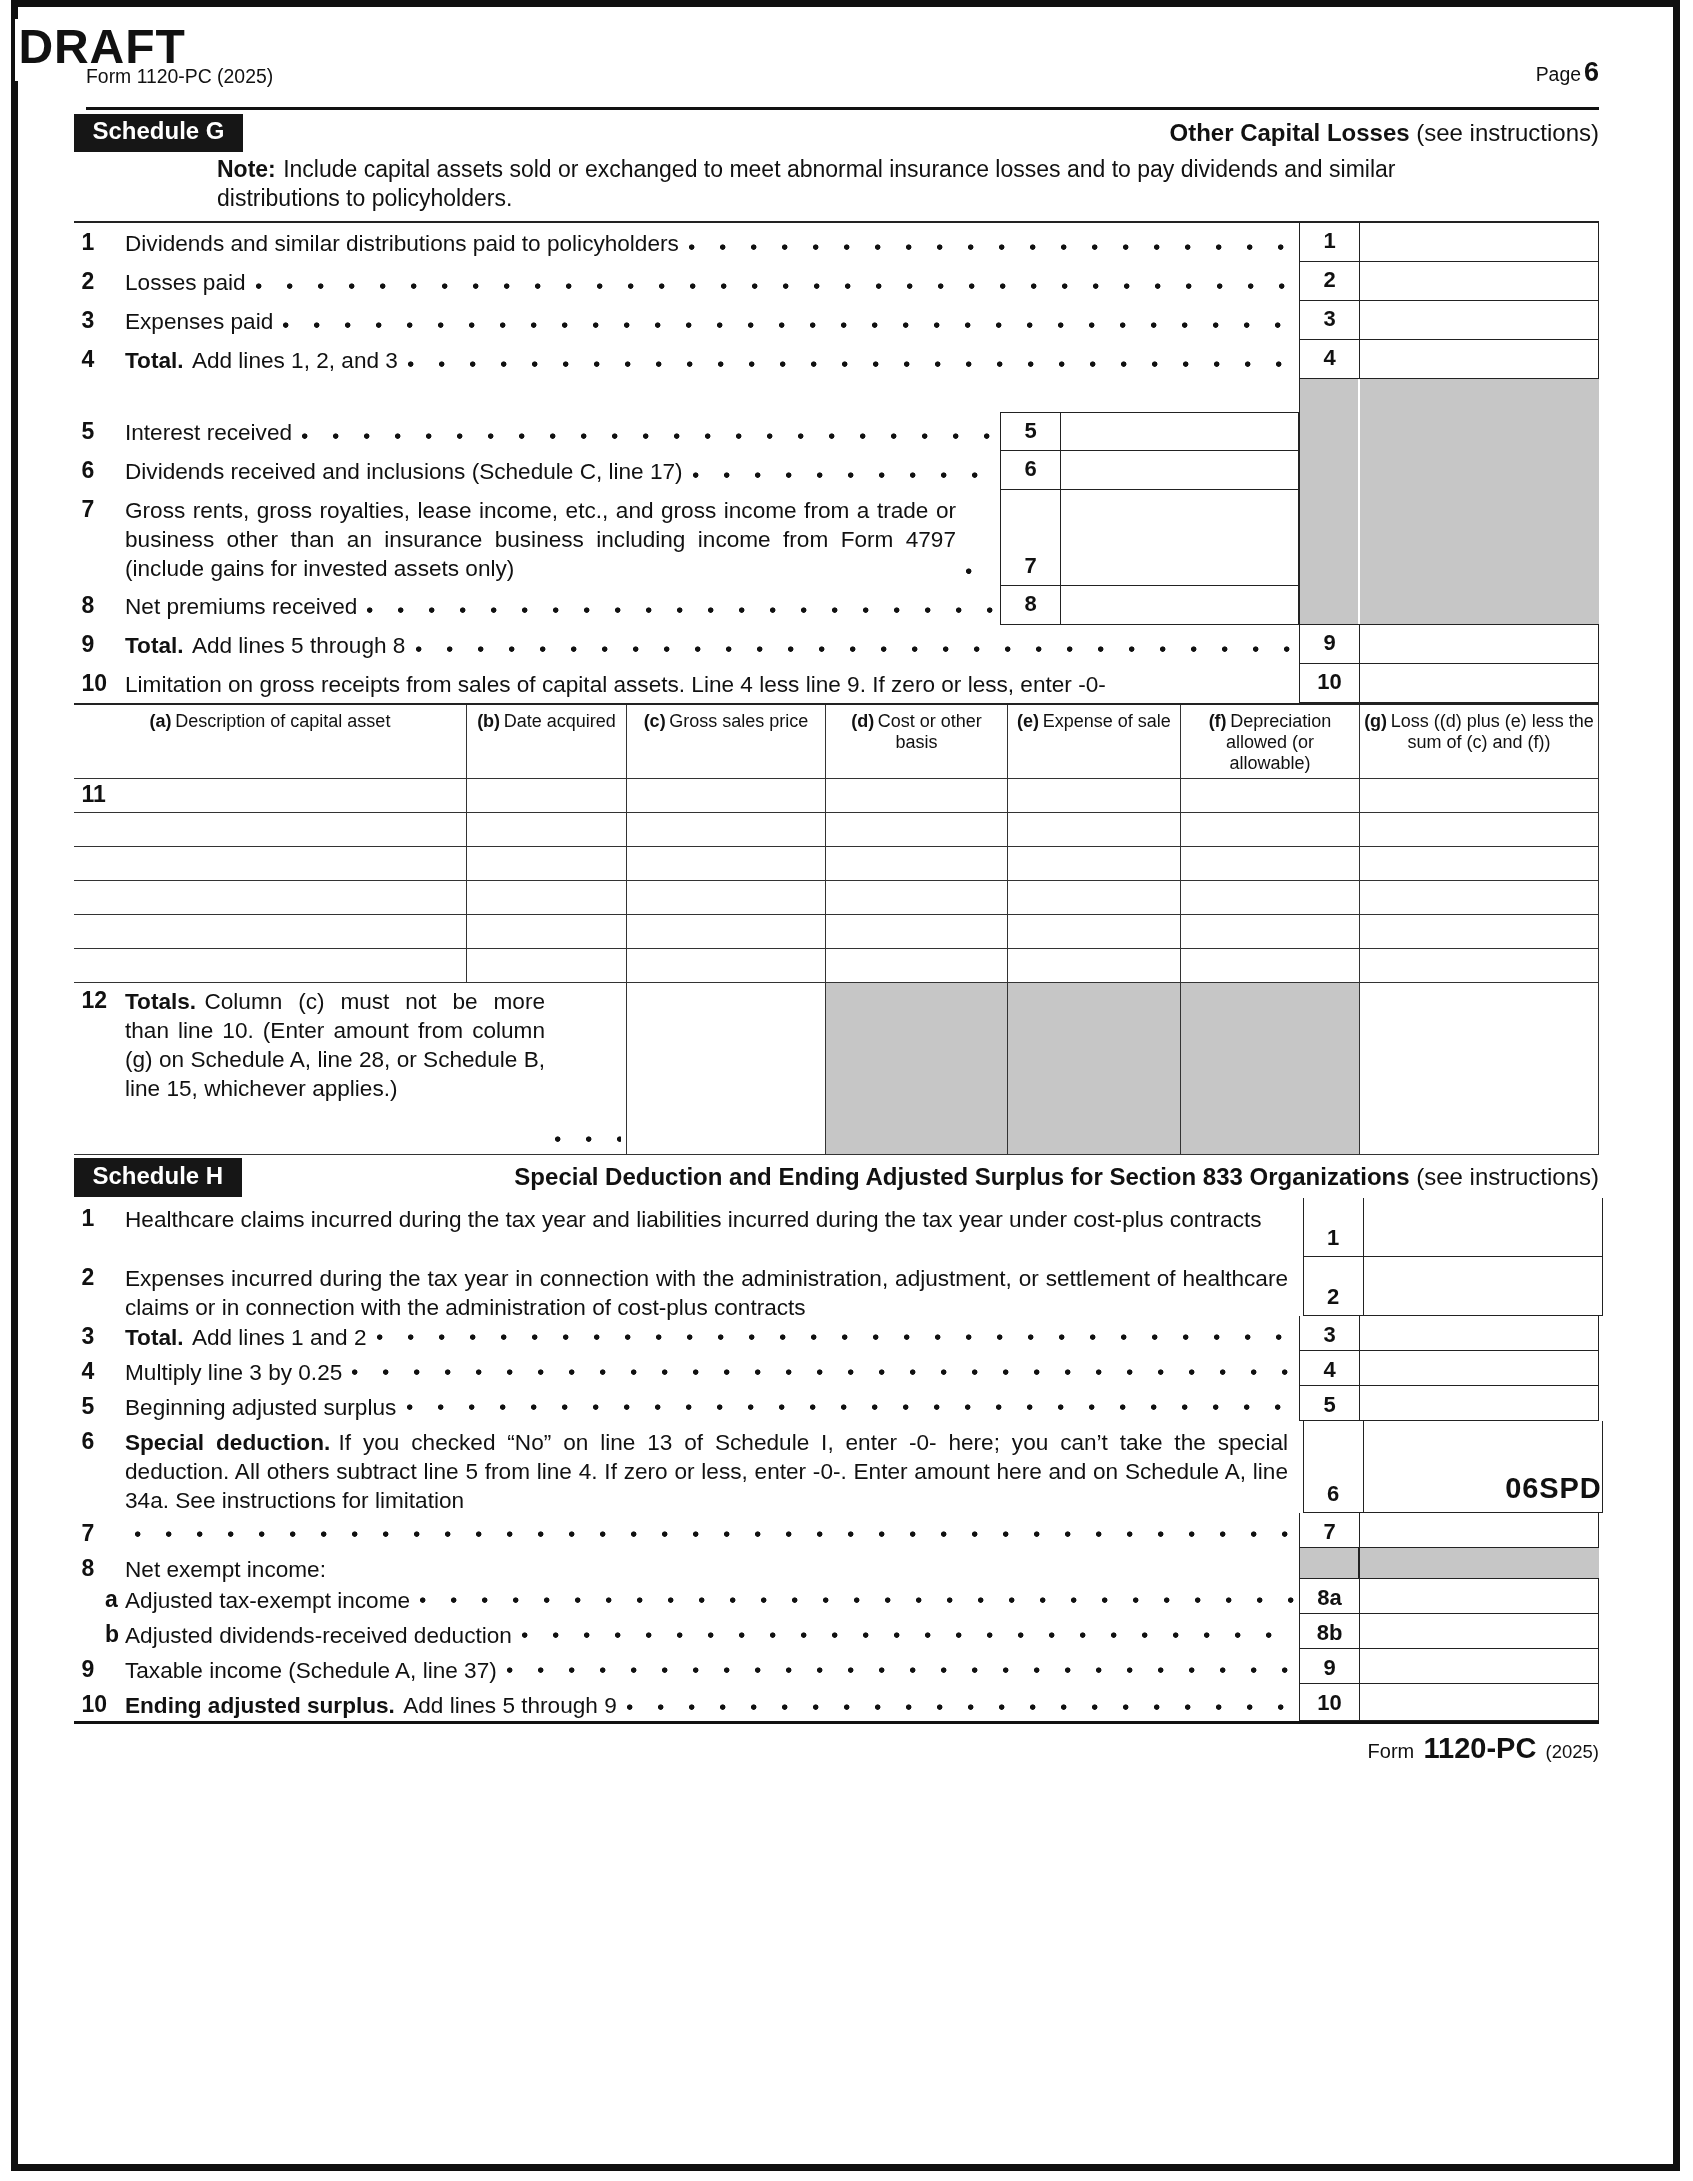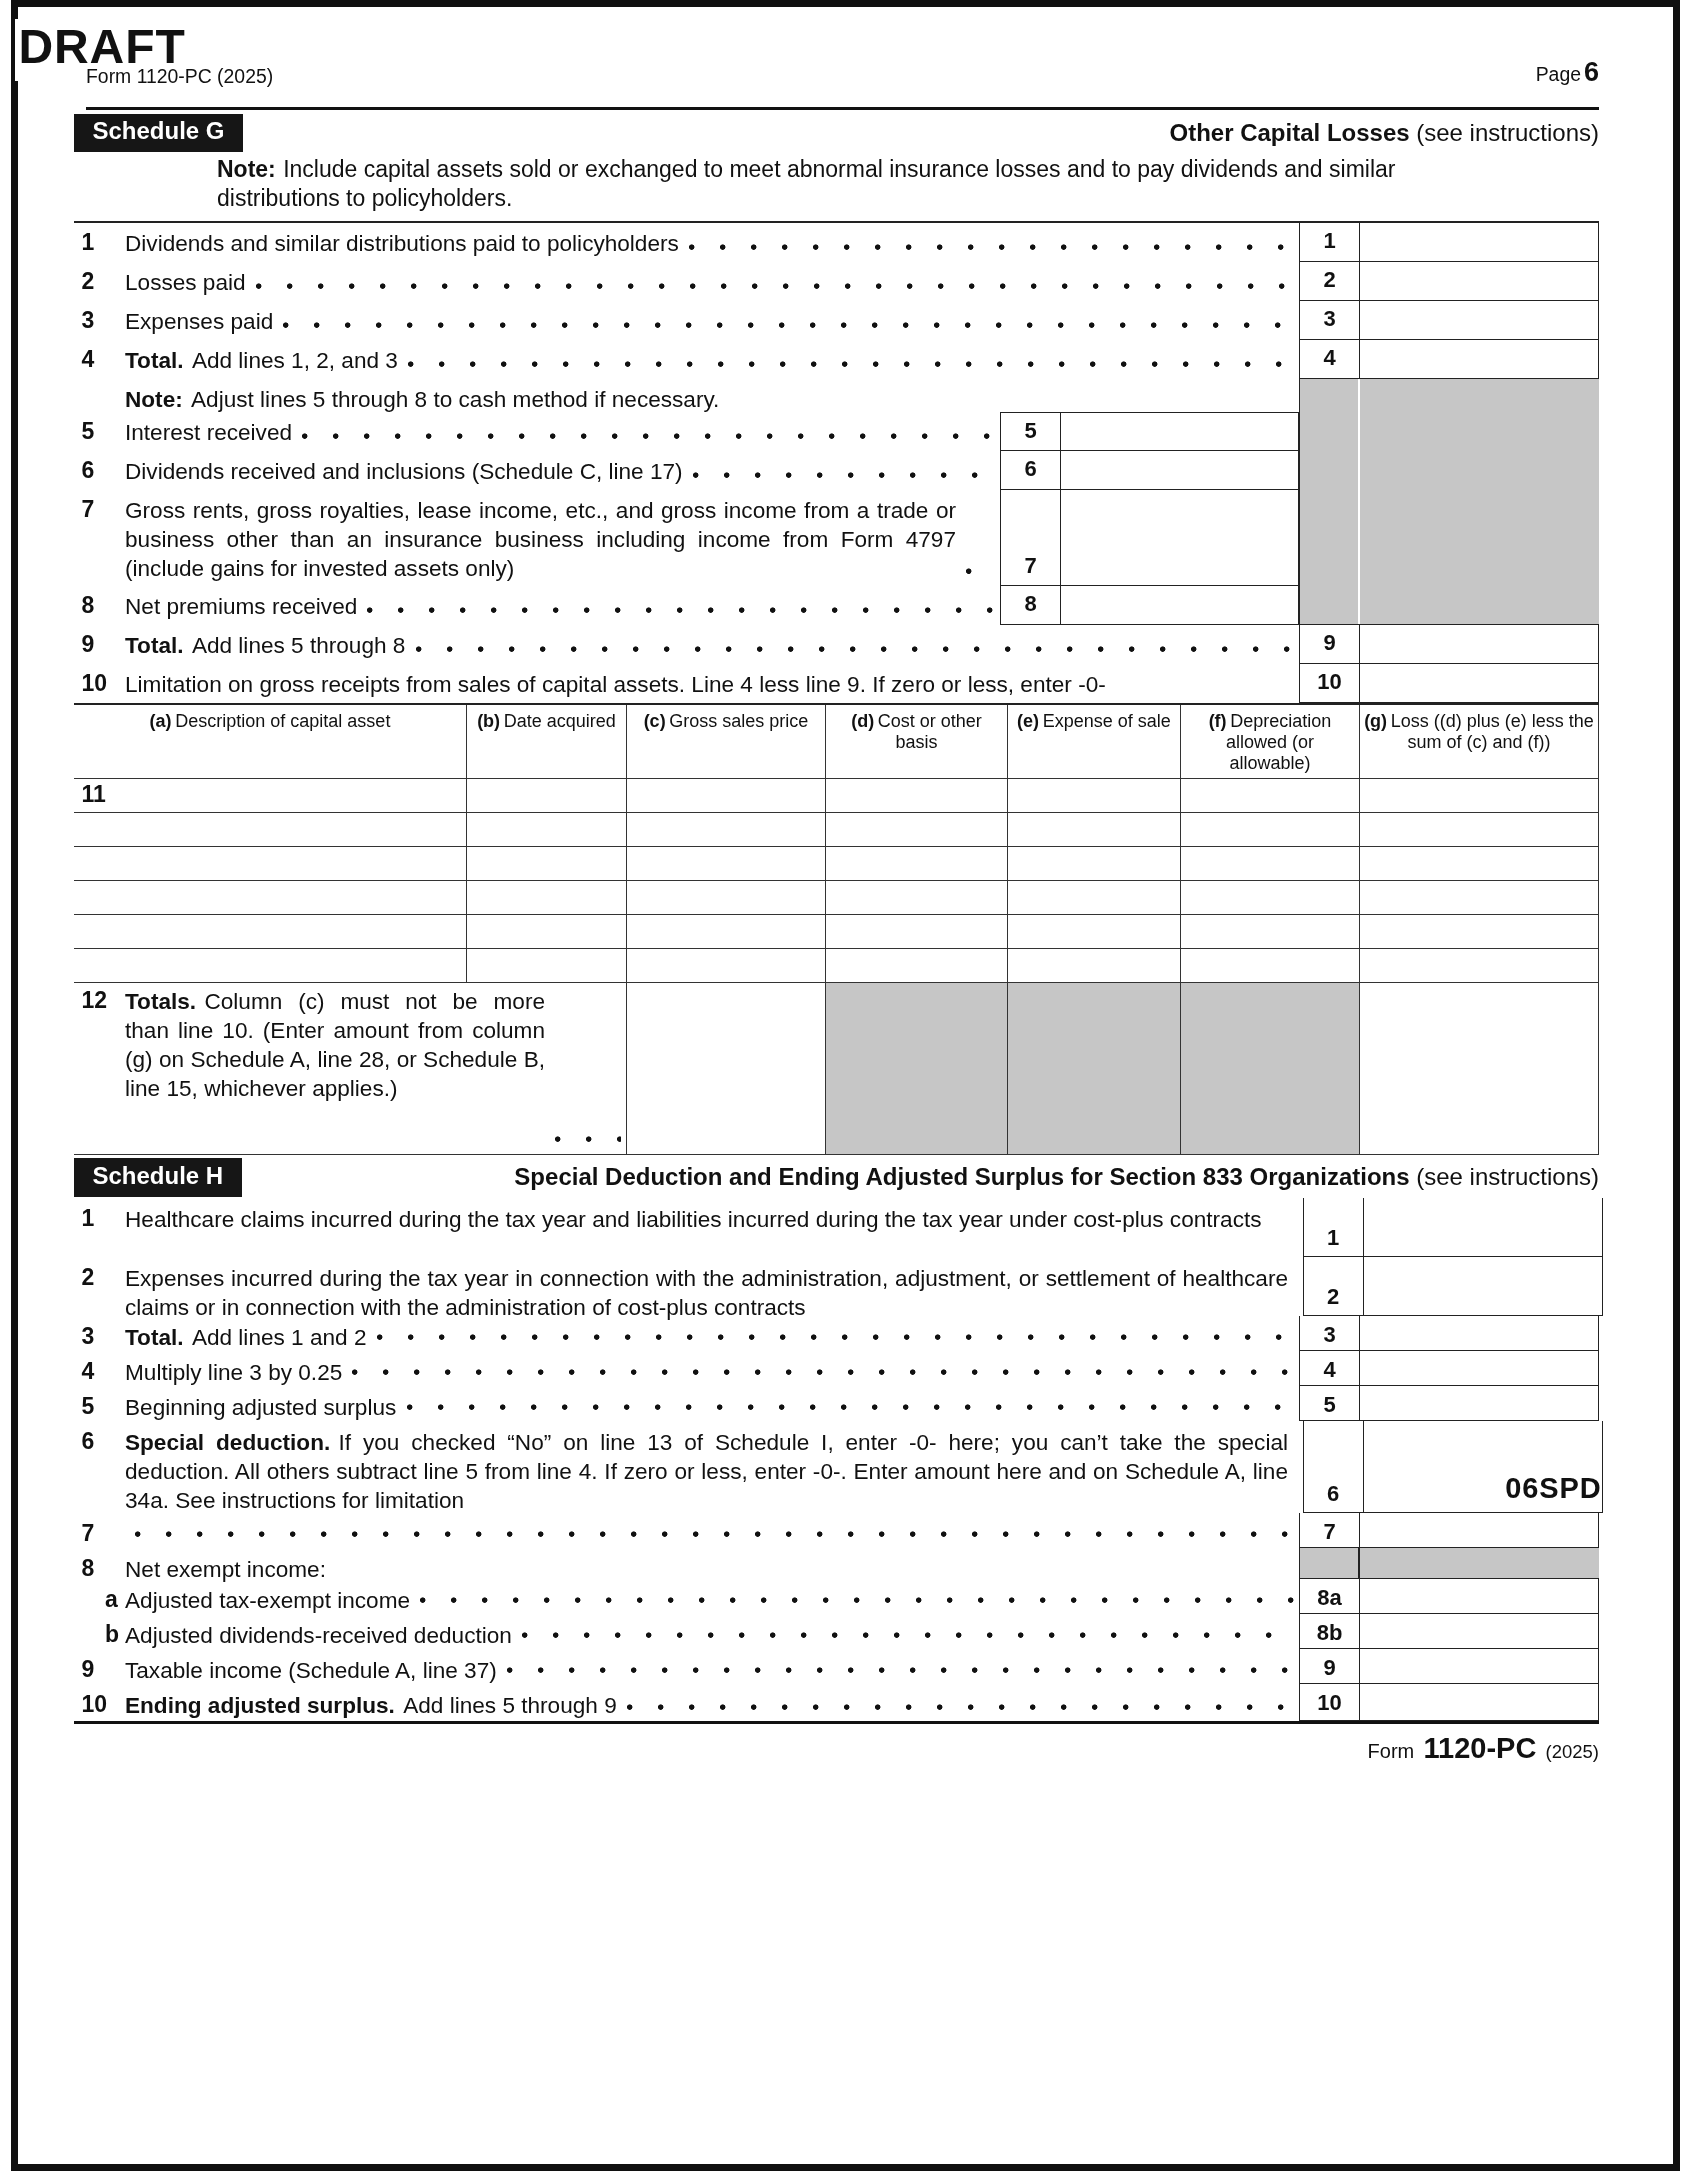--- a/index.html
+++ b/index.html
@@ -158,21 +158,20 @@
       <div class="grow h42">
         <span class="lnum">4</span>
         <span class="ltxt"><b>Total.</b><span>Add lines 1, 2, and 3</span></span>
         <span class="leader"></span>
         <span class="nbox">4</span>
         <span class="abox"></span>
       </div>
 
       <div class="grow h36">
         <span class="lnum"></span>
-        <span class="ltxt"><b>Note:</b><span>Adjust lines 5 through 8 to cash method if necessary.</span></span>
         <span class="fill"></span>
         <span class="grayseg"></span>
       </div>
 
       <div class="grow h42 r5">
         <span class="lnum">5</span>
         <span class="ltxt"><span>Interest received</span></span>
         <span class="leader"></span>
         <span class="nboxi">5</span>
         <span class="aboxi"></span>

